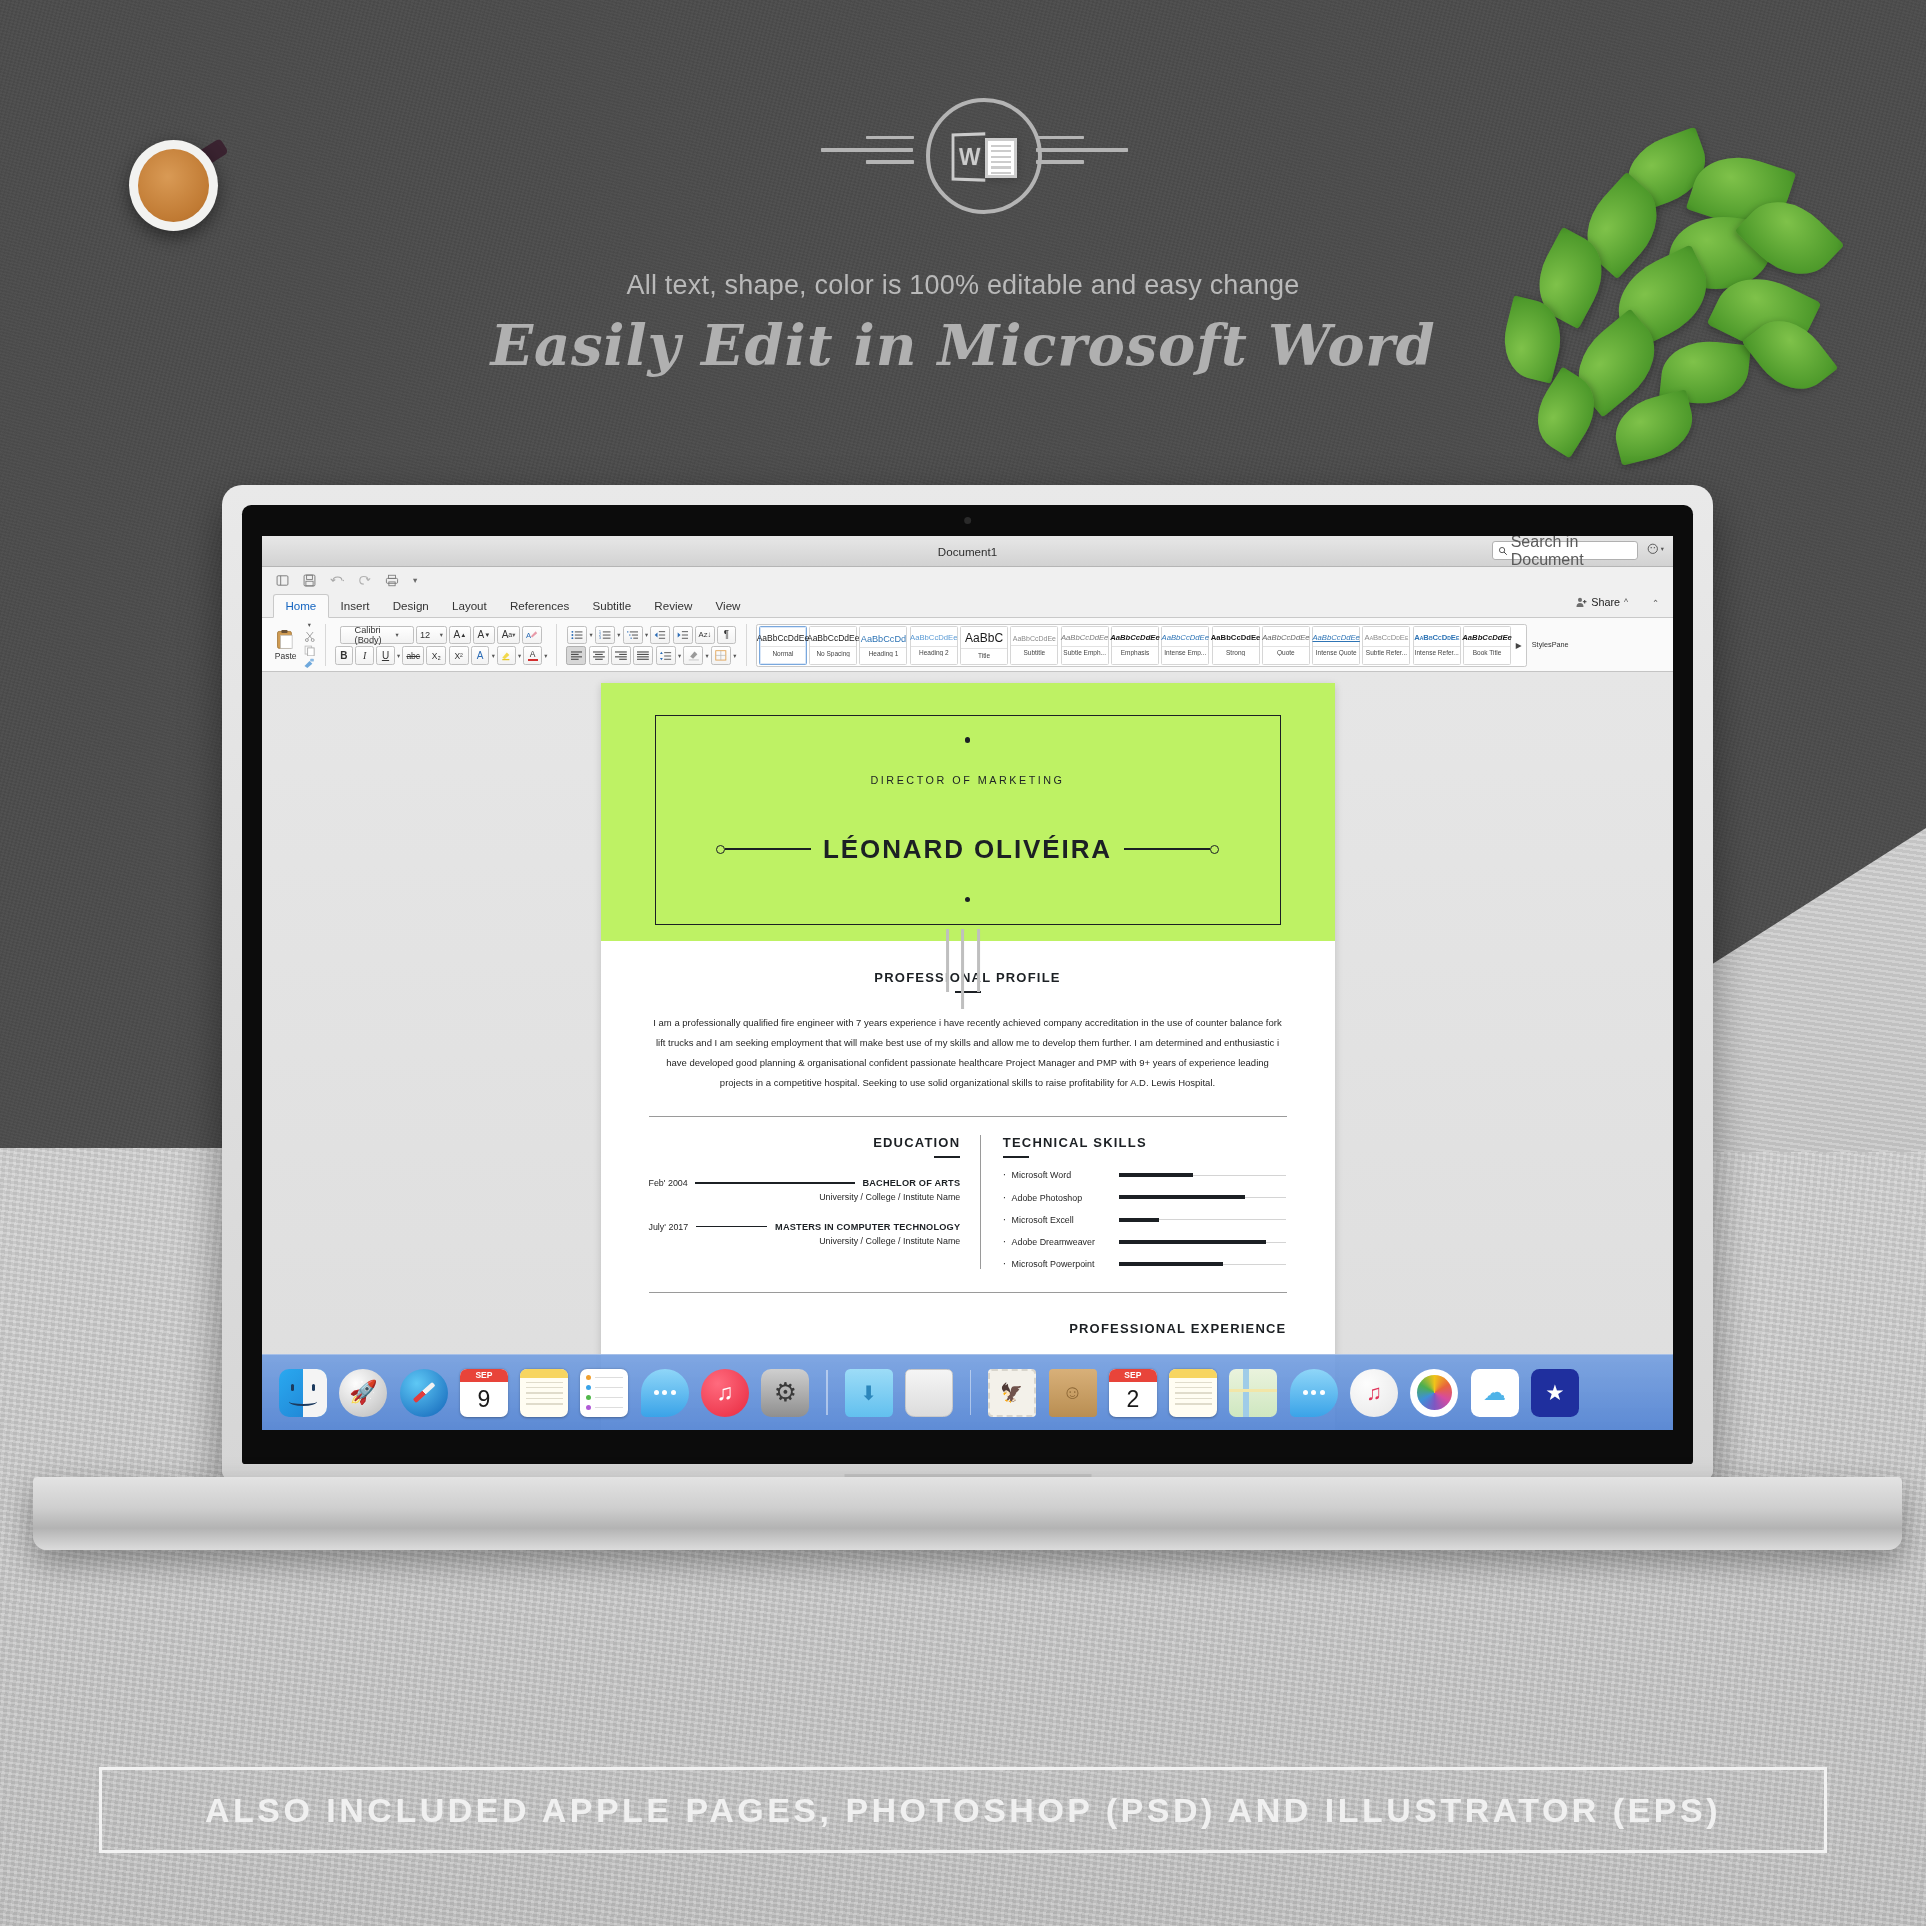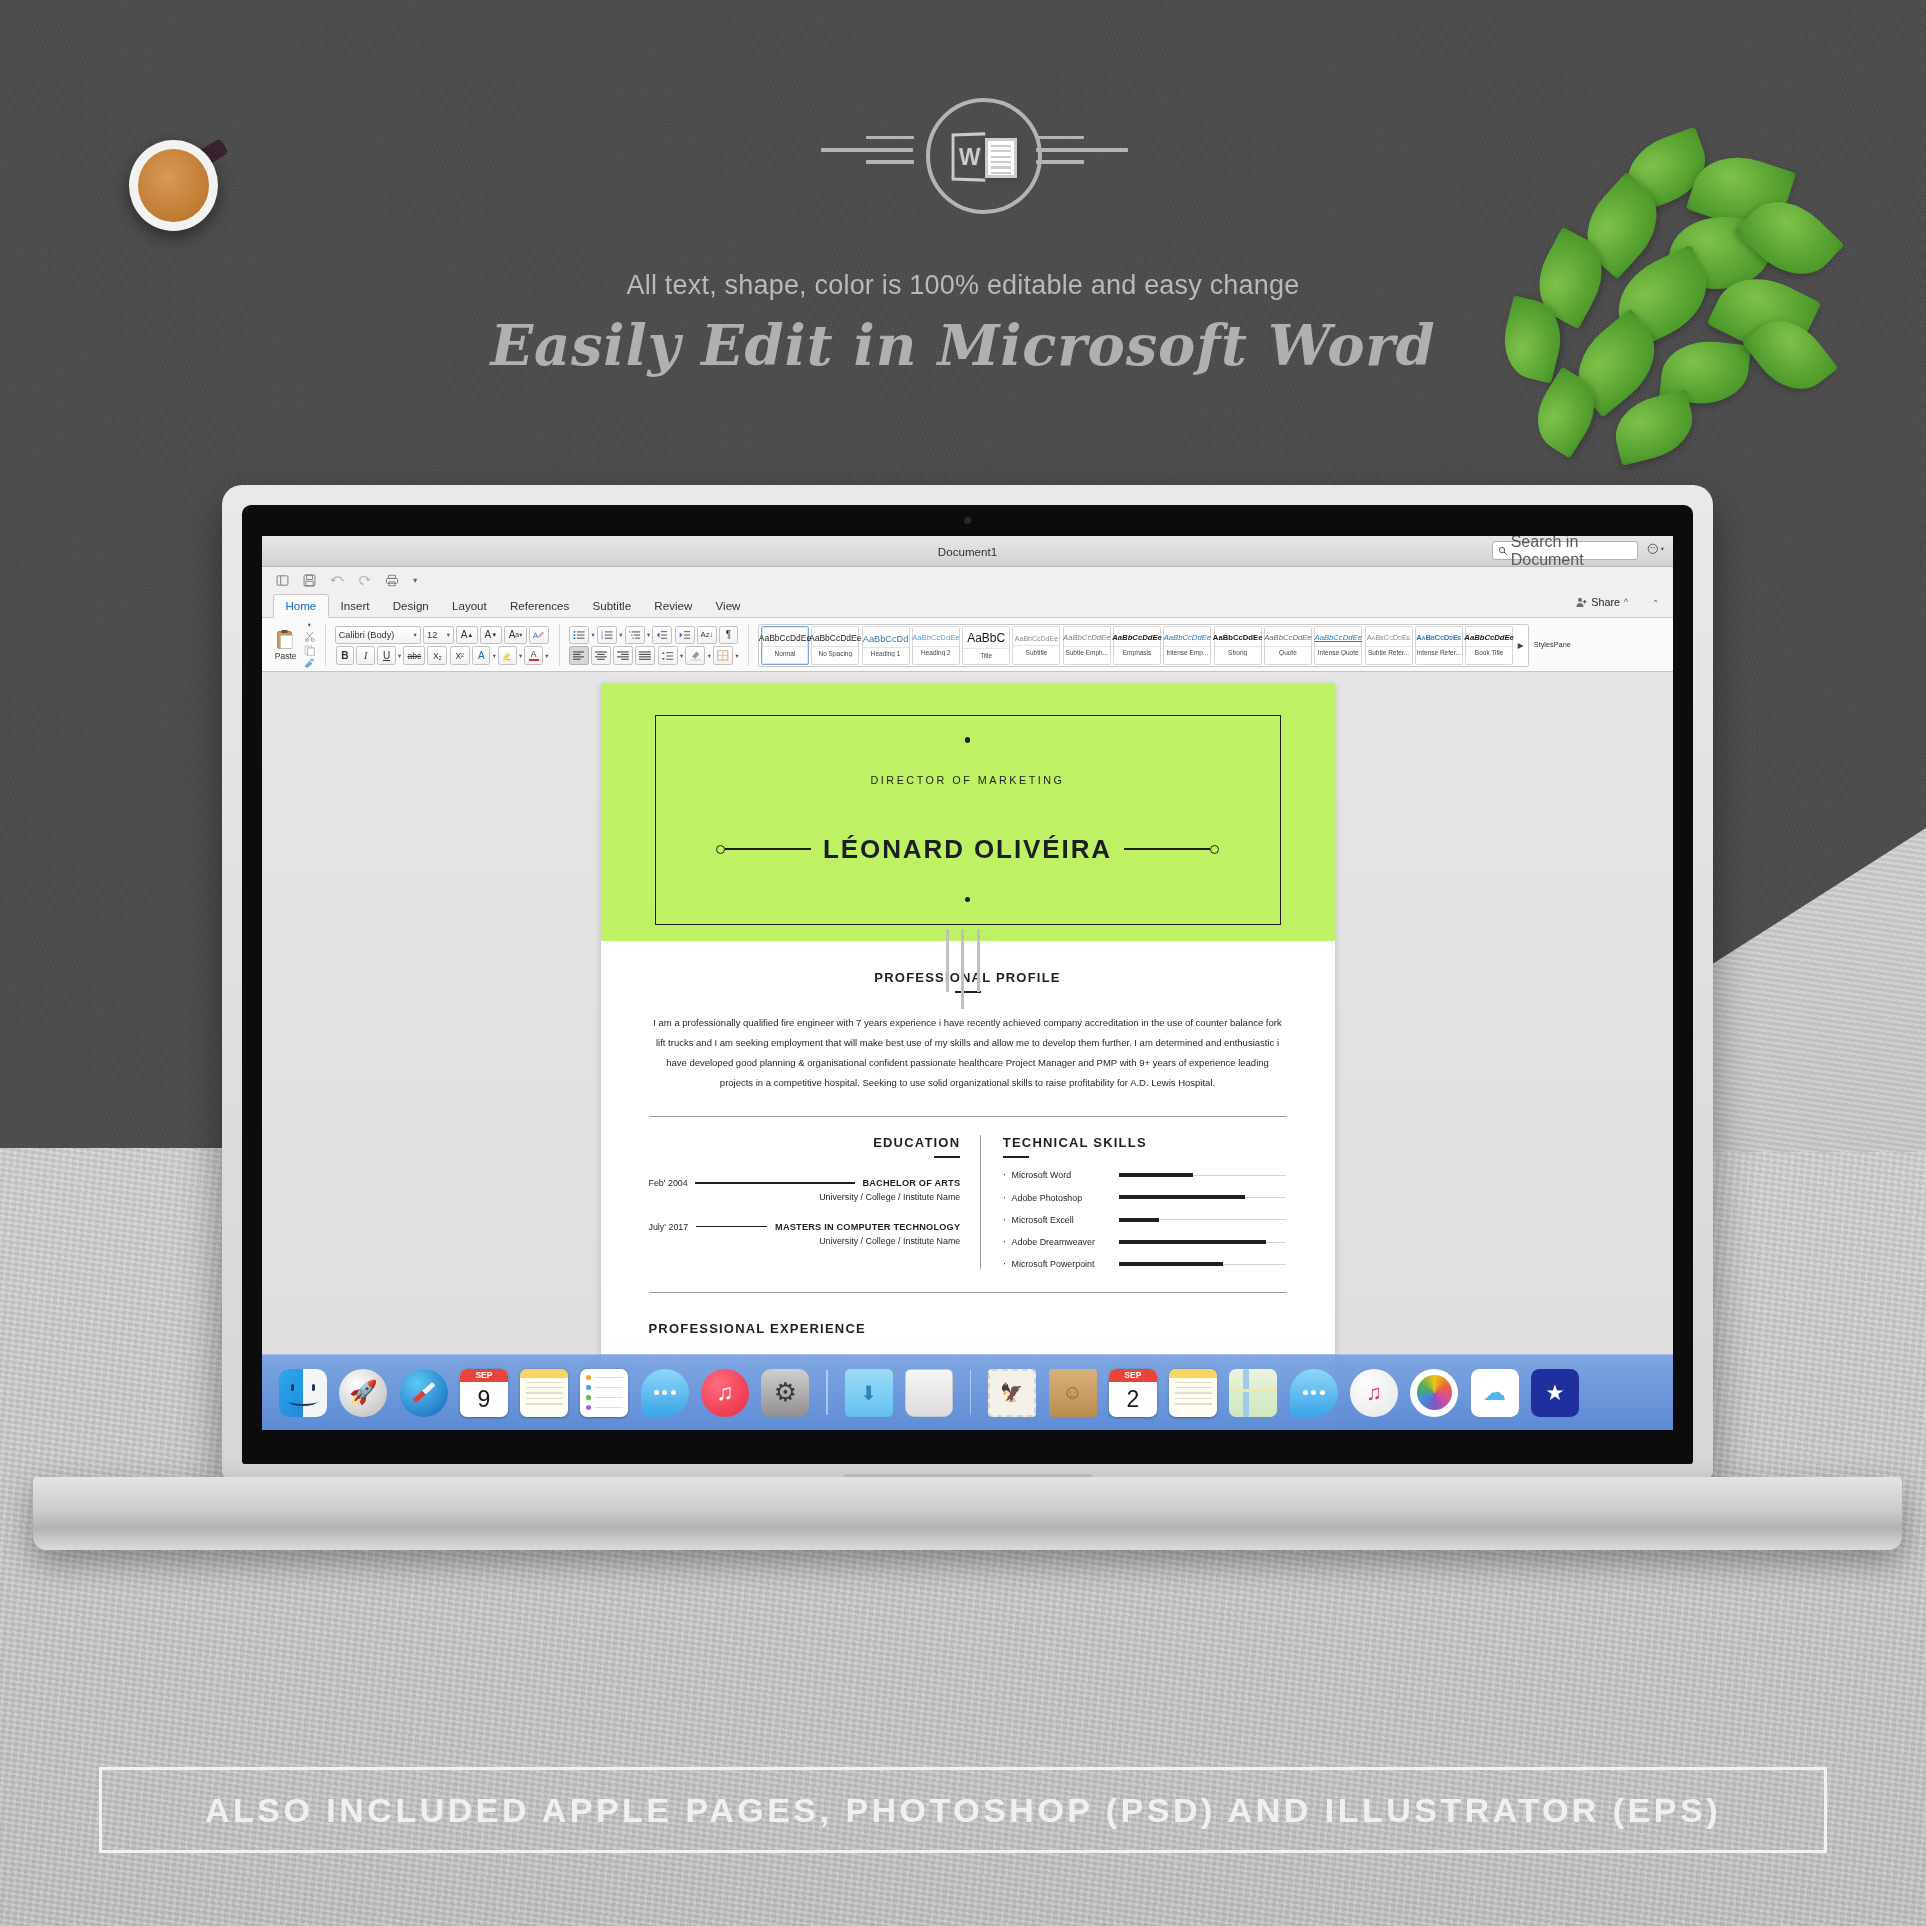--- a/index.html
+++ b/index.html
@@ -181,21 +181,21 @@
   .row { display:flex; align-items:center; gap:2.3px; }
 
   .btn {
     height:18.5px; min-width:18.5px; border:0.8px solid #c0c0c0; border-radius:2.3px;
     background:linear-gradient(#ffffff,#f2f2f2);
     display:flex; align-items:center; justify-content:center;
     font-size:10px; color:#333; padding:0 3.1px;
   }
   .btn.on { background:#d7d7d7; border-color:#b0b0b0; }
   .caret { font-size:6.2px; color:#555; }
-  .fontname { width:86px; justify-content:space-between; padding:0 3px; font-size:9.2px; }
+  .fontname { width:74px; justify-content:space-between; padding:0 14px; font-size:9.2px; }
   .fontsize { width:31px; justify-content:space-between; padding:0 3.1px; font-size:9.2px; }
 
   .paste-btn { display:flex; flex-direction:column; align-items:center; width:32px; }
   .paste-btn .lbl { font-size:8.5px; color:#333; margin-top:0.8px; }
   .clip-col { display:flex; flex-direction:column; gap:2.3px; align-items:center; padding-left:1.5px; }
 
   .styles {
     display:flex; align-items:center; gap:2.3px; height:43px;
     border:0.8px solid #c9c9c9; border-radius:2.3px; background:#fff; padding:1.5px 2.3px;
   }
@@ -271,21 +271,21 @@
   .edu-line { flex:1; height:1.2px; background:#1c2024; }
   .edu-deg { font-size:9.2px; font-weight:bold; color:#1c2024; white-space:nowrap; letter-spacing:0.2px; }
   .edu-sub { font-size:8.9px; color:#262626; text-align:right; margin-top:3.9px; }
 
   .skill-row { display:flex; align-items:center; margin-top:12.3px; }
   .skill-name { width:116px; font-size:8.9px; color:#262626; display:flex; align-items:center; gap:5.4px; }
   .skill-name .bullet { font-size:10px; line-height:1; }
   .skill-track { flex:1; height:1.2px; background:#d4d4d4; position:relative; }
   .skill-fill { position:absolute; left:0; top:-1.5px; height:3.9px; background:#1c2024; }
 
-  .exp-title { text-align:left; margin-top:28px; }
+  .exp-title { text-align:right; margin-top:28px; }
 
   
   .dock {
     position:absolute; left:0; right:0; bottom:0; height:76px;
     background:linear-gradient(rgba(118,160,224,0.93), rgba(86,134,212,0.95));
     border-top:0.8px solid rgba(255,255,255,0.45);
     display:flex; align-items:center; gap:12.3px; padding:0 17px;
   }
   .dock-icon { width:48px; height:48px; border-radius:10px; position:relative; flex:0 0 auto; }
   .dock-sep { width:1.5px; height:45px; background:rgba(255,255,255,0.45); margin:0 4.6px; }

